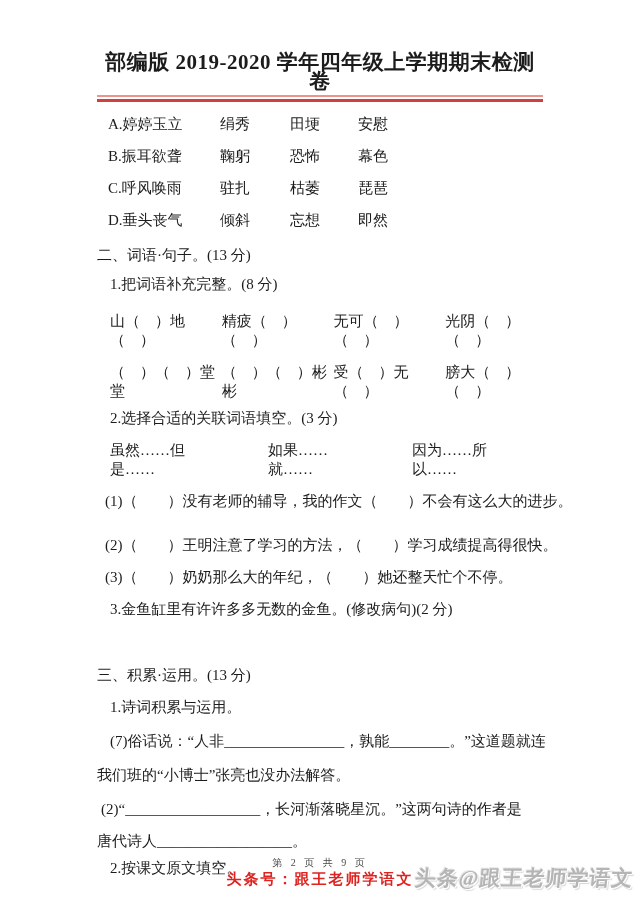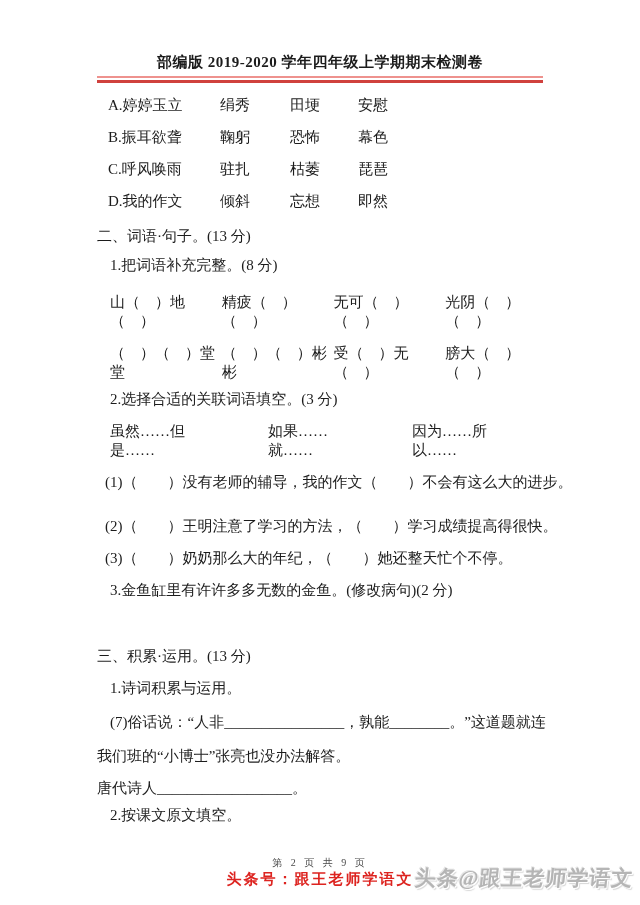--- a/index.html
+++ b/index.html
@@ -4,21 +4,21 @@
 <style>
   html,body{margin:0;padding:0;}
   body{
     width:640px;height:905px;position:relative;background:#ffffff;
     font-family:"Liberation Serif","DejaVu Serif",serif;
     color:#1c1c1c;overflow:hidden;
   }
   .doc{position:absolute;left:97px;top:0;width:463px;}
   .title{
     margin:53px 0 0;width:446px;text-align:center;
-    font-size:15px;font-weight:700;line-height:19px;letter-spacing:.5px;
+    font-size:21px;font-weight:700;line-height:19px;letter-spacing:.5px;
   }
   .red-rule{
     margin-top:4px;width:446px;height:2px;
     border-top:2px solid #ee928e;border-bottom:3px solid #d0413d;
   }
   .options{margin-top:6px;}
   .opt-row{
     display:grid;grid-template-columns:112px 70px 68px auto;
     align-items:center;height:32px;padding-left:11px;font-size:15px;
   }
@@ -81,21 +81,21 @@
       <span>恐怖</span>
       <span>幕色</span>
     </div>
     <div class="opt-row">
       <span><span>C.</span><span>呼风唤雨</span></span>
       <span>驻扎</span>
       <span>枯萎</span>
       <span>琵琶</span>
     </div>
     <div class="opt-row">
-      <span><span>D.</span><span>我的作文</span></span>
+      <span><span>D.</span><span>垂头丧气</span></span>
       <span>倾斜</span>
       <span>忘想</span>
       <span>即然</span>
     </div>
   </div>
 
   <p class="line m10">二、词语·句子。(13 分)</p>
   <p class="line m10 i13">1.把词语补充完整。(8 分)</p>
 
   <div class="word-row first">
@@ -122,20 +122,21 @@
   <p class="line m13 i8">(1)（　　）没有老师的辅导，我的作文（　　）不会有这么大的进步。</p>
   <p class="line m19 i8">(2)（　　）王明注意了学习的方法，（　　）学习成绩提高得很快。</p>
   <p class="line m13 i8">(3)（　　）奶奶那么大的年纪，（　　）她还整天忙个不停。</p>
 
   <p class="line m13 i13">3.金鱼缸里有许许多多无数的金鱼。(修改病句)(2 分)</p>
 
   <p class="line m47">三、积累·运用。(13 分)</p>
   <p class="line m13 i13">1.诗词积累与运用。</p>
   <p class="line m15 i13">(7)俗话说：“人非________________，孰能________。”这道题就连</p>
   <p class="line m15">我们班的“小博士”张亮也没办法解答。</p>
+  <p class="line m15 i4">(2)“__________________，长河渐落晓星沉。”这两句诗的作者是</p>
   <p class="line m13">唐代诗人__________________。</p>
   <p class="line m18 i13">2.按课文原文填空。</p>
 
 </div>
 
 <div class="footer">
   <div class="page-num">第 2 页 共 9 页</div>
   <div class="channel">头条号：跟王老师学语文</div>
 </div>
 

